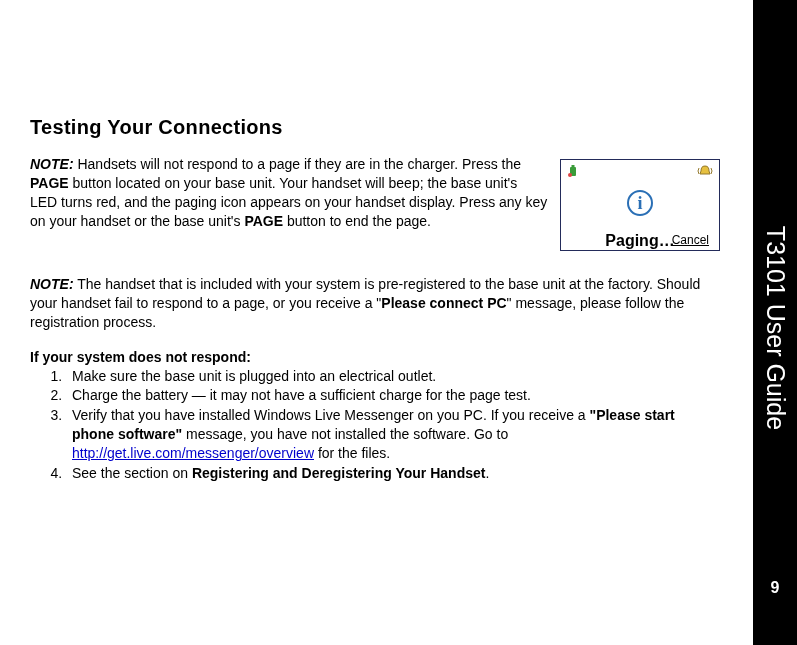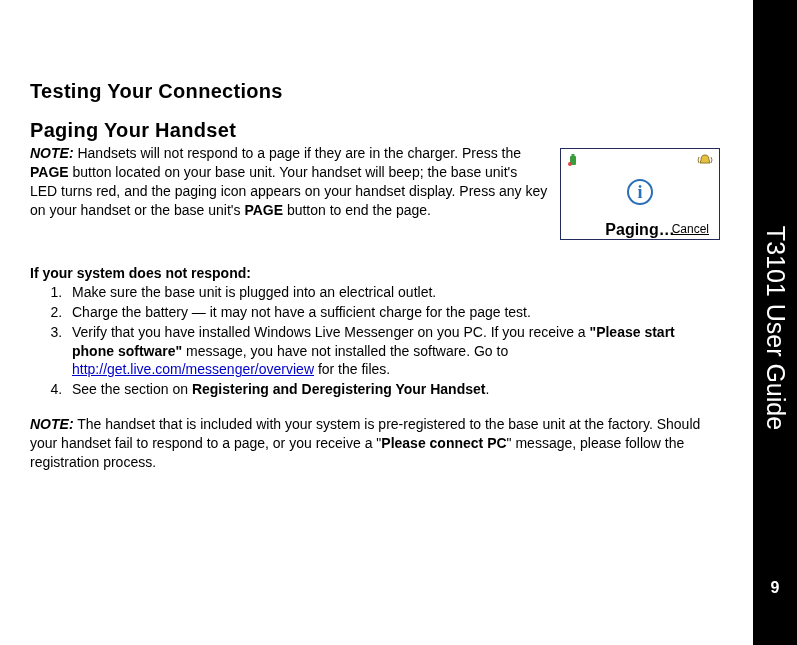--- a/index.html
+++ b/index.html
@@ -46,20 +46,21 @@
     left: 30px;
     top: 80px;
     width: 690px;
   }
   h2 {
     font-family: Arial, sans-serif;
     font-weight: 900;
     font-size: 20px;
     margin-bottom: 2px;
     letter-spacing: 0.3px;
+    margin-top: 36px;
   }
   p { line-height: 1.35; }
   .section { margin-bottom: 16px; }
   .float-box {
     float: right;
     width: 160px;
     border: 1px solid #232b5a;
     background: #fff;
     margin: 4px 0 8px 12px;
     position: relative;
@@ -92,21 +93,20 @@
   <div class="page-num">9</div>
 </div>
 
 <div class="content">
 
   <div class="section">
     <h2>Testing Your Connections</h2>
   </div>
 
   <div class="section clearfix">
-    <h2>Paging Your Handset</h2>
 
     <div class="float-box">
       <div class="fb-top">
         <span class="charge-icon">
           <svg width="12" height="14" viewBox="0 0 12 14">
               <rect x="3" y="3" width="6" height="9" rx="1" fill="#3a9c3a"></rect>
               <rect x="4.5" y="1" width="3" height="2" fill="#3a9c3a"></rect>
               <circle cx="3" cy="11" r="2" fill="#d44"></circle>
             </svg>
         </span>
@@ -124,32 +124,32 @@
       </div>
       <div class="fb-cancel">Cancel</div>
     </div>
 
     <p>
       <span class="bold italic">NOTE:</span><span> Handsets will not respond to a page if they are in the charger. Press the </span><span class="bold">PAGE</span><span> button located on your base unit. Your handset will beep; the base unit's LED turns red, and the paging icon appears on your handset display. Press any key on your handset or the base unit's </span><span class="bold">PAGE</span><span> button to end the page.</span>
     </p>
   </div>
 
   <div class="section">
+    <p>
+      <span class="bold italic">NOTE:</span><span> The handset that is included with your system is pre-registered to the base unit at the factory. Should your handset fail to respond to a page, or you receive a "</span><span class="bold">Please connect PC</span><span>" message, please follow the registration process.</span>
+    </p>
+  </div>
+
+  <div class="section">
     <p class="bold">If your system does not respond:</p>
     <ol>
       <li>Make sure the base unit is plugged into an electrical outlet.</li>
       <li>Charge the battery — it may not have a sufficient charge for the page test.</li>
       <li>
         <span>Verify that you have installed Windows Live Messenger on you PC. If you receive a </span><span class="bold">"Please start phone software"</span><span> message, you have not installed the software. Go to </span><a href="#" class="link">http://get.live.com/messenger/overview</a><span> for the files.</span>
       </li>
       <li>
         <span>See the section on </span><span class="bold">Registering and Deregistering Your Handset</span><span>.</span>
       </li>
     </ol>
   </div>
 
-  <div class="section">
-    <p>
-      <span class="bold italic">NOTE:</span><span> The handset that is included with your system is pre-registered to the base unit at the factory. Should your handset fail to respond to a page, or you receive a "</span><span class="bold">Please connect PC</span><span>" message, please follow the registration process.</span>
-    </p>
-  </div>
-
 </div>
 
 </body></html>

